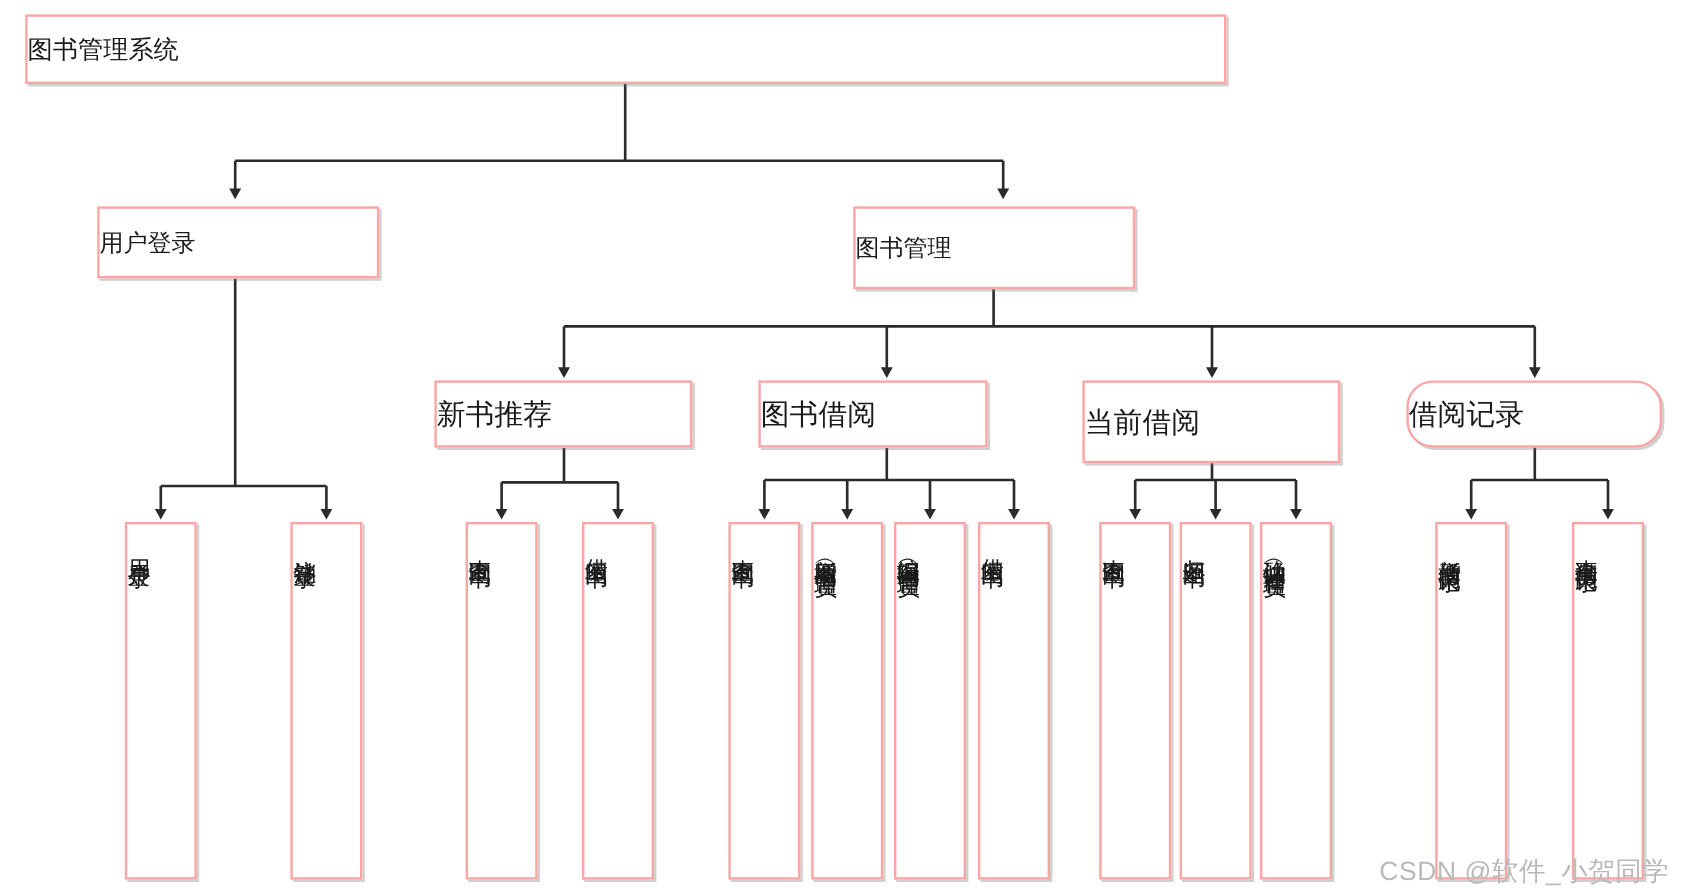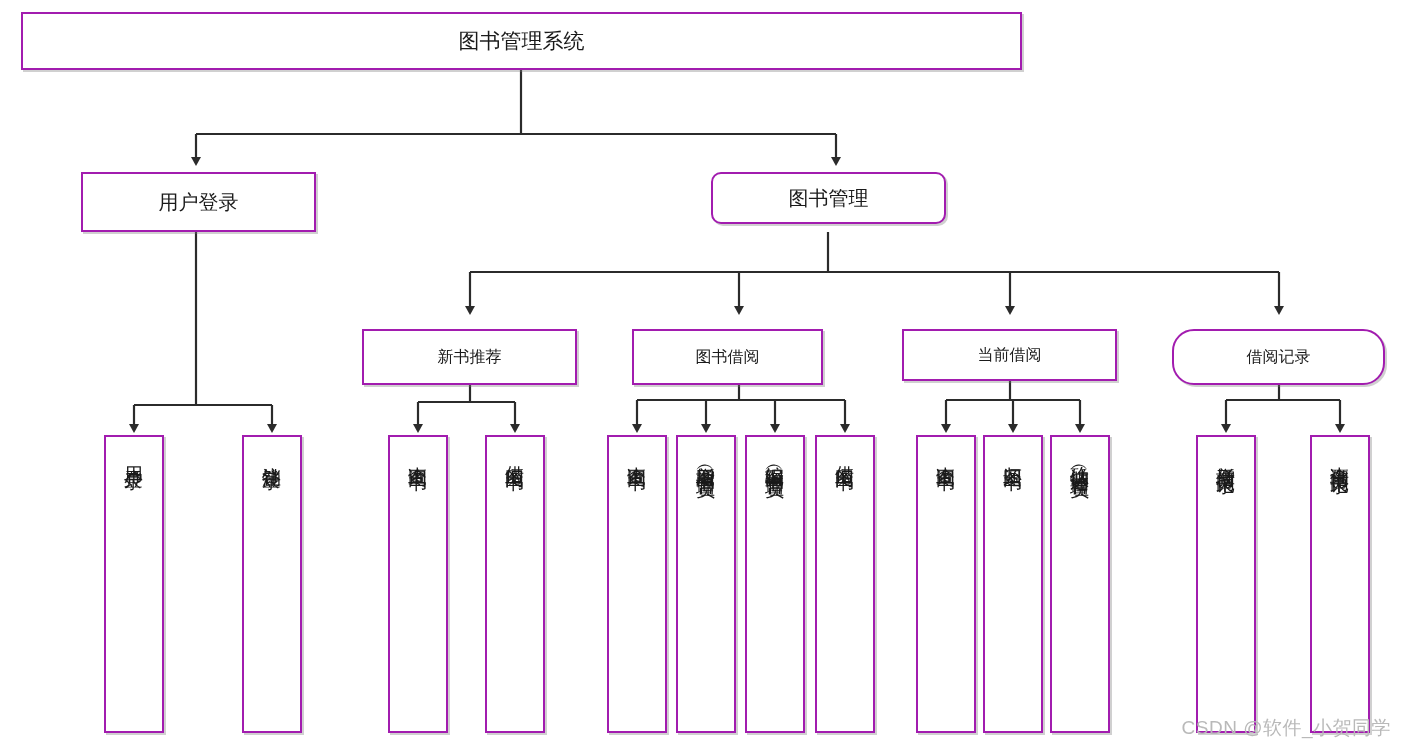--- a/index.html
+++ b/index.html
@@ -19,58 +19,57 @@
     position: absolute;
     left: 0;
     top: 0;
     width: 1405px;
     height: 747px;
     pointer-events: none;
   }
   .node {
     position: absolute;
     box-sizing: border-box;
-    border: 2px solid #a21caf;
+    border: 2px solid #fca5a5;
     background: #ffffff;
     display: flex;
     align-items: center;
-    justify-content: center;
+    justify-content: flex-start;
     color: #1a1a1a;
     box-shadow: 2px 2px 0 rgba(120,120,120,0.35);
   }
   .node.root {
     font-size: 21px;
   }
   .node.lvl2 {
     font-size: 20px;
   }
   .node.lvl3 {
-    font-size: 16px;
-    margin-top: 12px;
+    font-size: 24px;
   }
   .node.leaf {
     font-size: 19px;
     align-items: flex-start;
     padding-top: 14px;
   }
   .node.leaf .vlabel {
     writing-mode: vertical-rl;
     text-orientation: upright;
     letter-spacing: 2px;
     line-height: 1;
     white-space: nowrap;
   }
   .node.leaf.mid .vlabel {
     margin-top: 0;
   }
   .watermark {
     position: absolute;
     right: 14px;
     bottom: 6px;
-    font-size: 19px;
+    font-size: 22px;
     color: #b9b9b9;
     white-space: nowrap;
     letter-spacing: 0.5px;
   }
 </style>
 </head>
 <body>
 
 <div id="canvas">
 
@@ -124,31 +123,31 @@
     </g>
   </svg>
 
   <div class="node root" style="left:21px; top:12px; width:1001px; height:58px;">
     <span>图书管理系统</span>
   </div>
 
   <div class="node lvl2" style="left:81px; top:172px; width:235px; height:60px;">
     <span>用户登录</span>
   </div>
-  <div class="node lvl2" style="left:711px; top:172px; width:235px; height:52px;border-radius:10px;">
+  <div class="node lvl2" style="left:711px; top:172px; width:235px; height:69px;">
     <span>图书管理</span>
   </div>
 
   <div class="node lvl3" style="left:362px; top:317px; width:215px; height:56px;">
     <span>新书推荐</span>
   </div>
   <div class="node lvl3" style="left:632px; top:317px; width:191px; height:56px;">
     <span>图书借阅</span>
   </div>
-  <div class="node lvl3" style="left:902px; top:317px; width:215px; height:52px;">
+  <div class="node lvl3" style="left:902px; top:317px; width:215px; height:69px;">
     <span>当前借阅</span>
   </div>
   <div class="node lvl3" style="left:1172px; top:317px; width:213px; height:56px;border-radius:22px;">
     <span>借阅记录</span>
   </div>
 
   <div class="node leaf" style="left:104px; top:435px; width:60px; height:298px;">
     <span class="vlabel">用户登录</span>
   </div>
   <div class="node leaf" style="left:242px; top:435px; width:60px; height:298px;">

